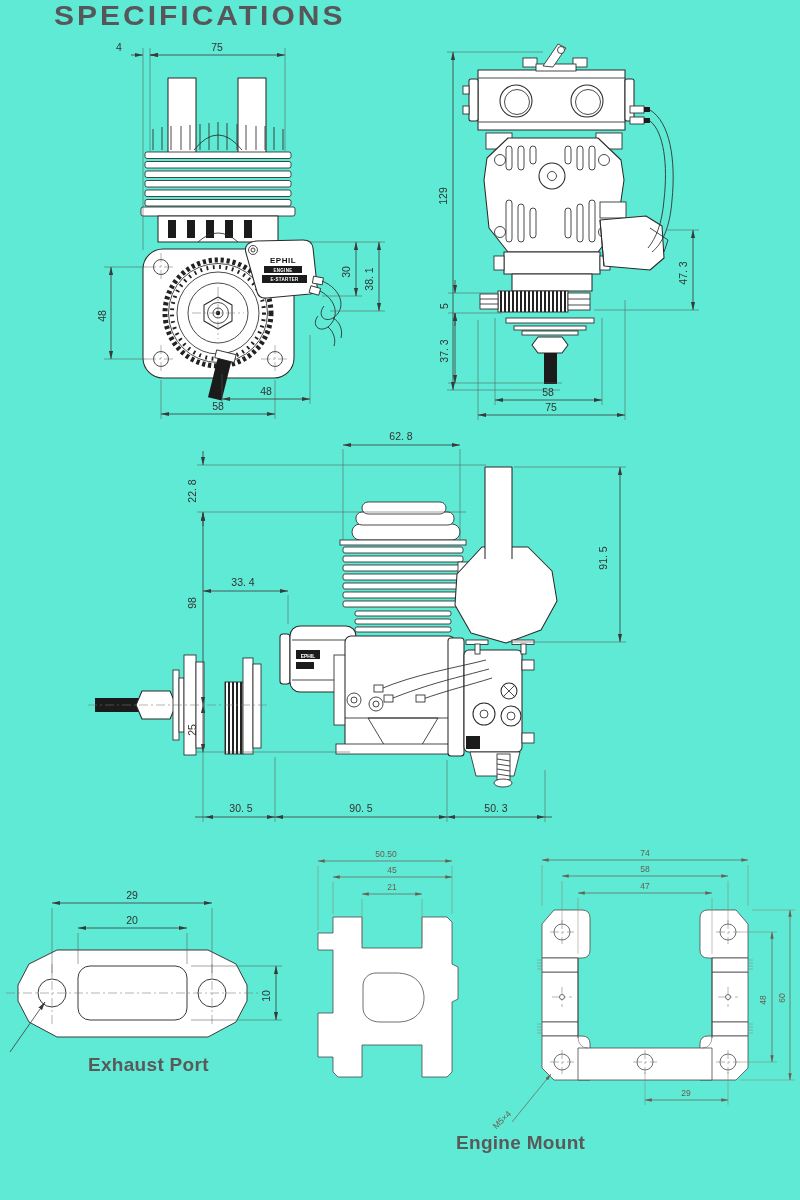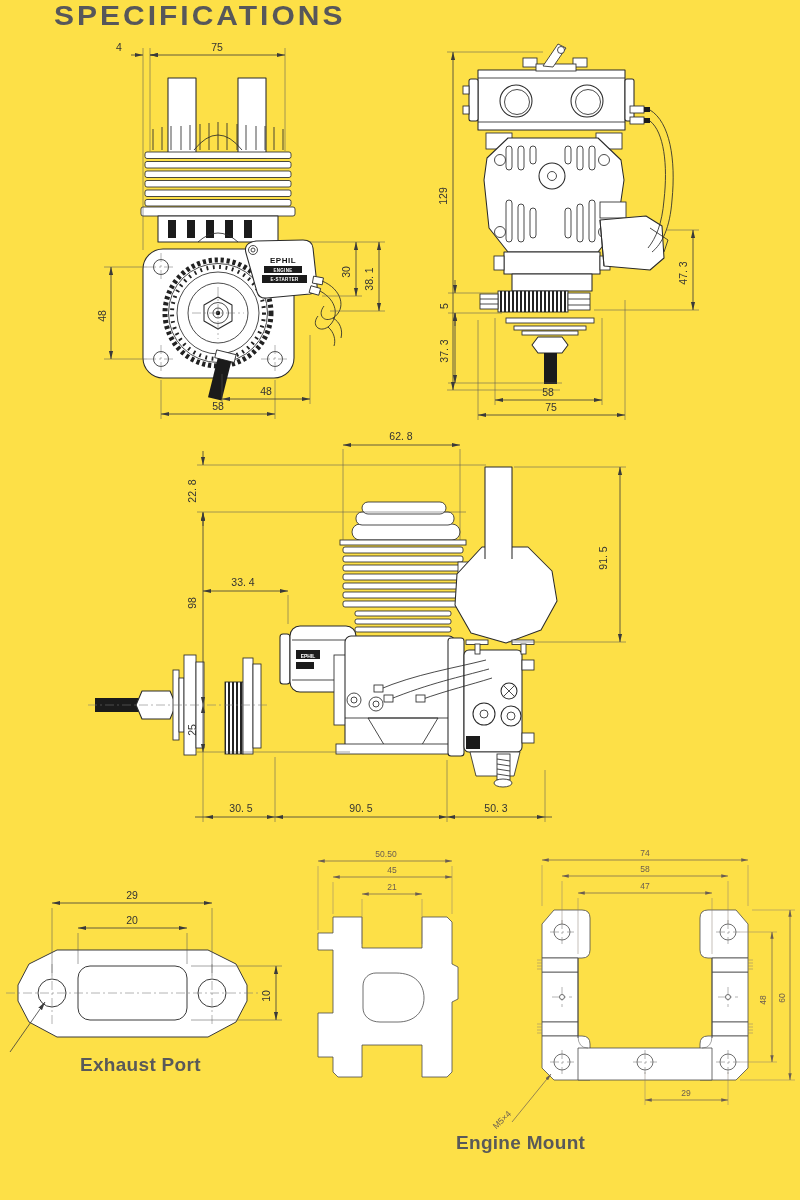--- a/index.html
+++ b/index.html
@@ -1,16 +1,16 @@
 <!DOCTYPE html>
 <html><head>
 <meta charset="utf-8">
 <style>
   html,body{margin:0;padding:0;background:#fff;}
-  .page{position:relative;width:800px;height:1200px;background:#fde047;overflow:hidden;
+  .page{position:relative;width:800px;height:1200px;background:#5eead4;overflow:hidden;
         font-family:"Liberation Sans",sans-serif;}
   .title{position:absolute;left:54px;top:0px;font-size:30px;font-weight:bold;
          color:#57575a;letter-spacing:3px;transform:scaleY(.92);transform-origin:left top;
          white-space:nowrap;}
   .caption{position:absolute;font-size:19px;font-weight:bold;color:#595959;letter-spacing:.3px;}
   svg{position:absolute;overflow:visible;}
   .o{fill:#fff;stroke:#2a2a2a;stroke-width:1.05;stroke-linejoin:round;}
   .o2{fill:none;stroke:#2a2a2a;stroke-width:.85;stroke-linejoin:round;}
   .of{fill:#fff;stroke:#2a2a2a;stroke-width:.85;}
   .k{fill:#1b1b1b;stroke:none;}
@@ -575,16 +575,16 @@
       <text class="dts" x="645" y="856">74</text>
       <text class="dts" x="645" y="872">58</text>
       <text class="dts" x="645" y="889">47</text>
       <text class="dts" x="766" y="1000" transform="rotate(-90 766 1000)">48</text>
       <text class="dts" x="785" y="998" transform="rotate(-90 785 998)">60</text>
       <text class="dts" x="686" y="1096">29</text>
       <text class="dts" transform="translate(504,1122) rotate(-44)" x="0" y="0">M5×4</text>
     </g>
   </svg>
 
-  <div class="caption" style="left:80px;top:1054px">Exhaust Port</div>
+  <div class="caption" style="left:88px;top:1054px">Exhaust Port</div>
   <div class="caption" style="left:456px;top:1132px">Engine Mount</div>
 
 </div>
 
 </body></html>

